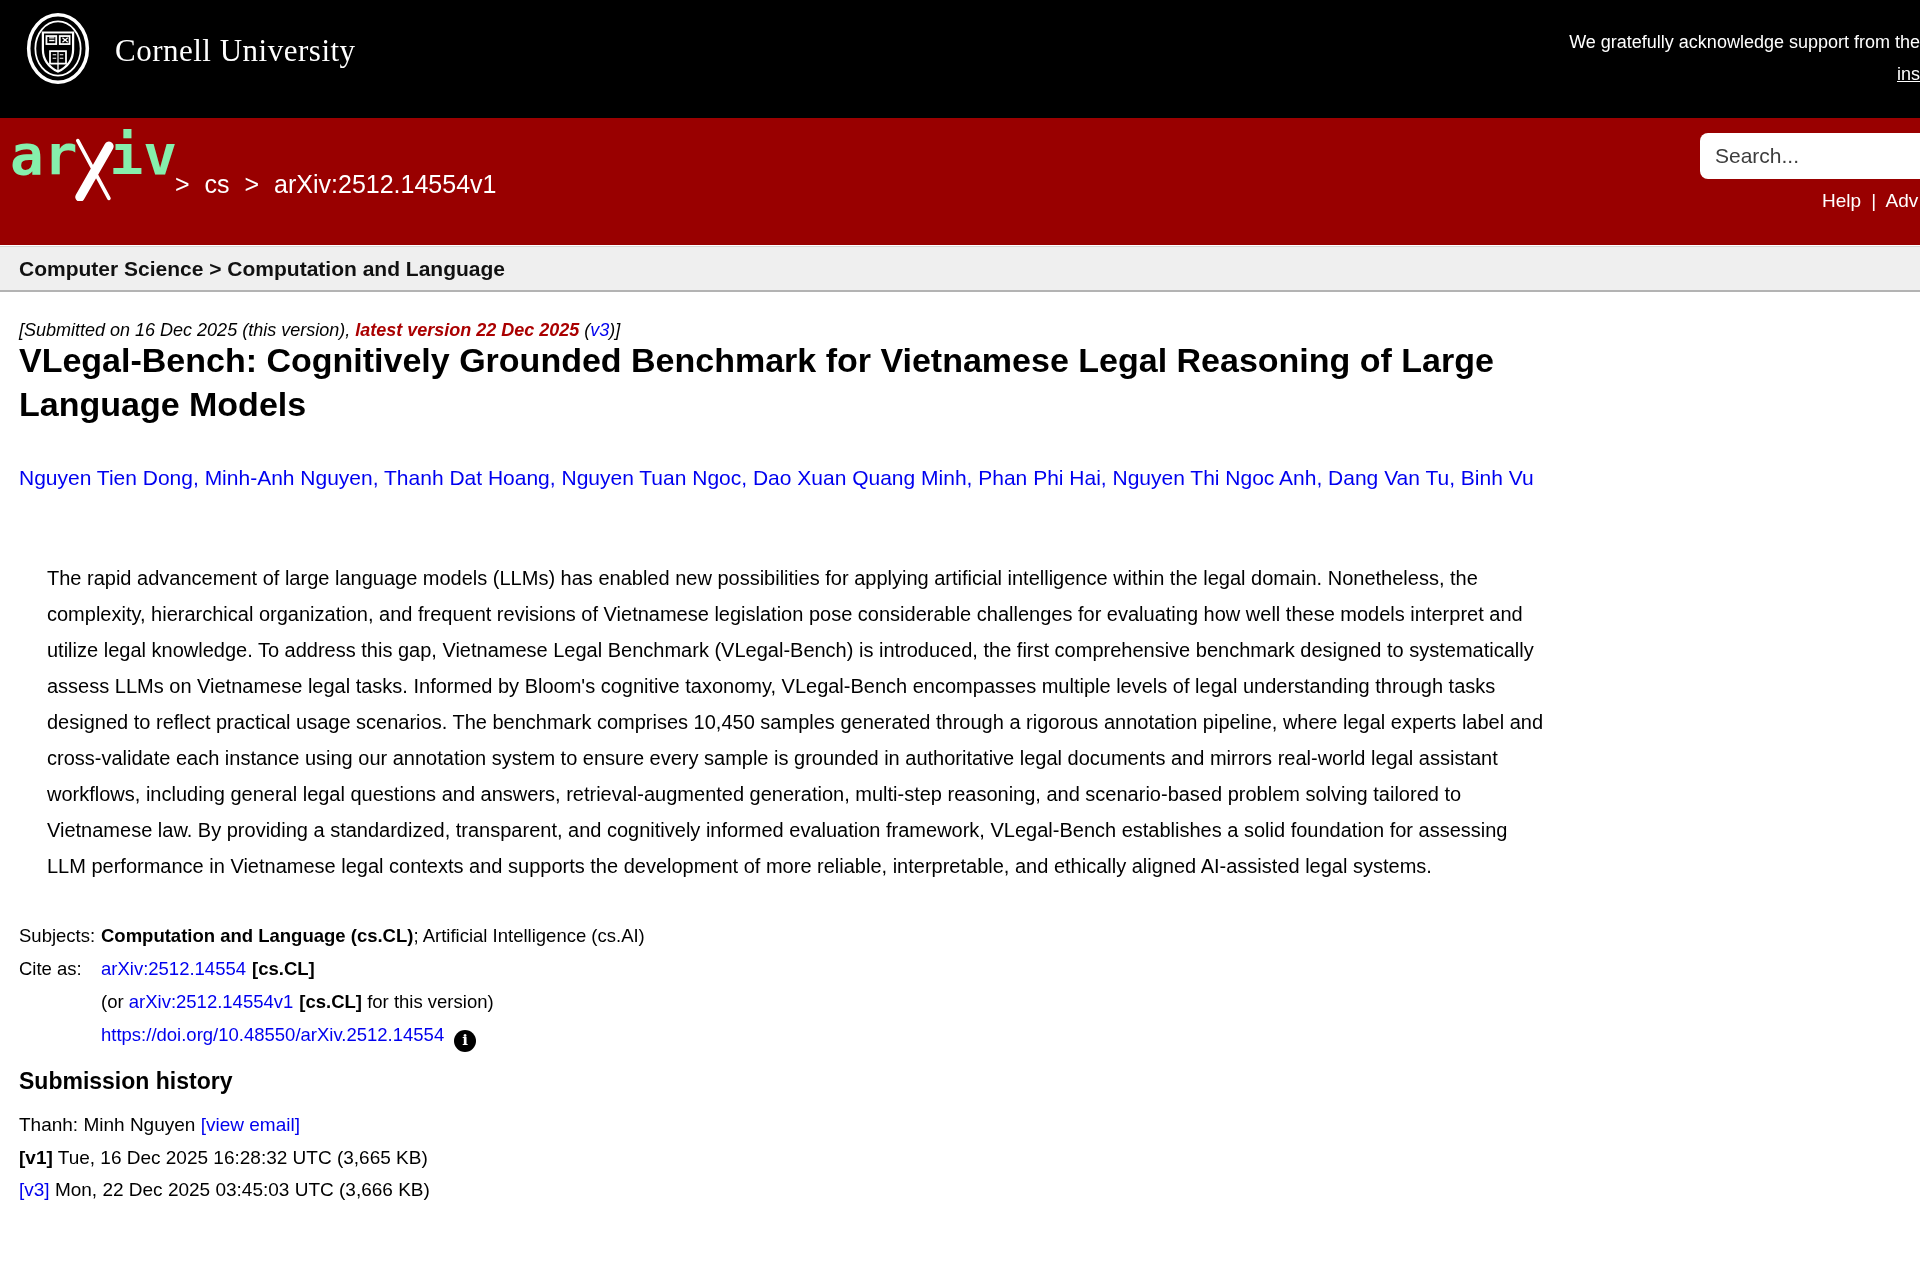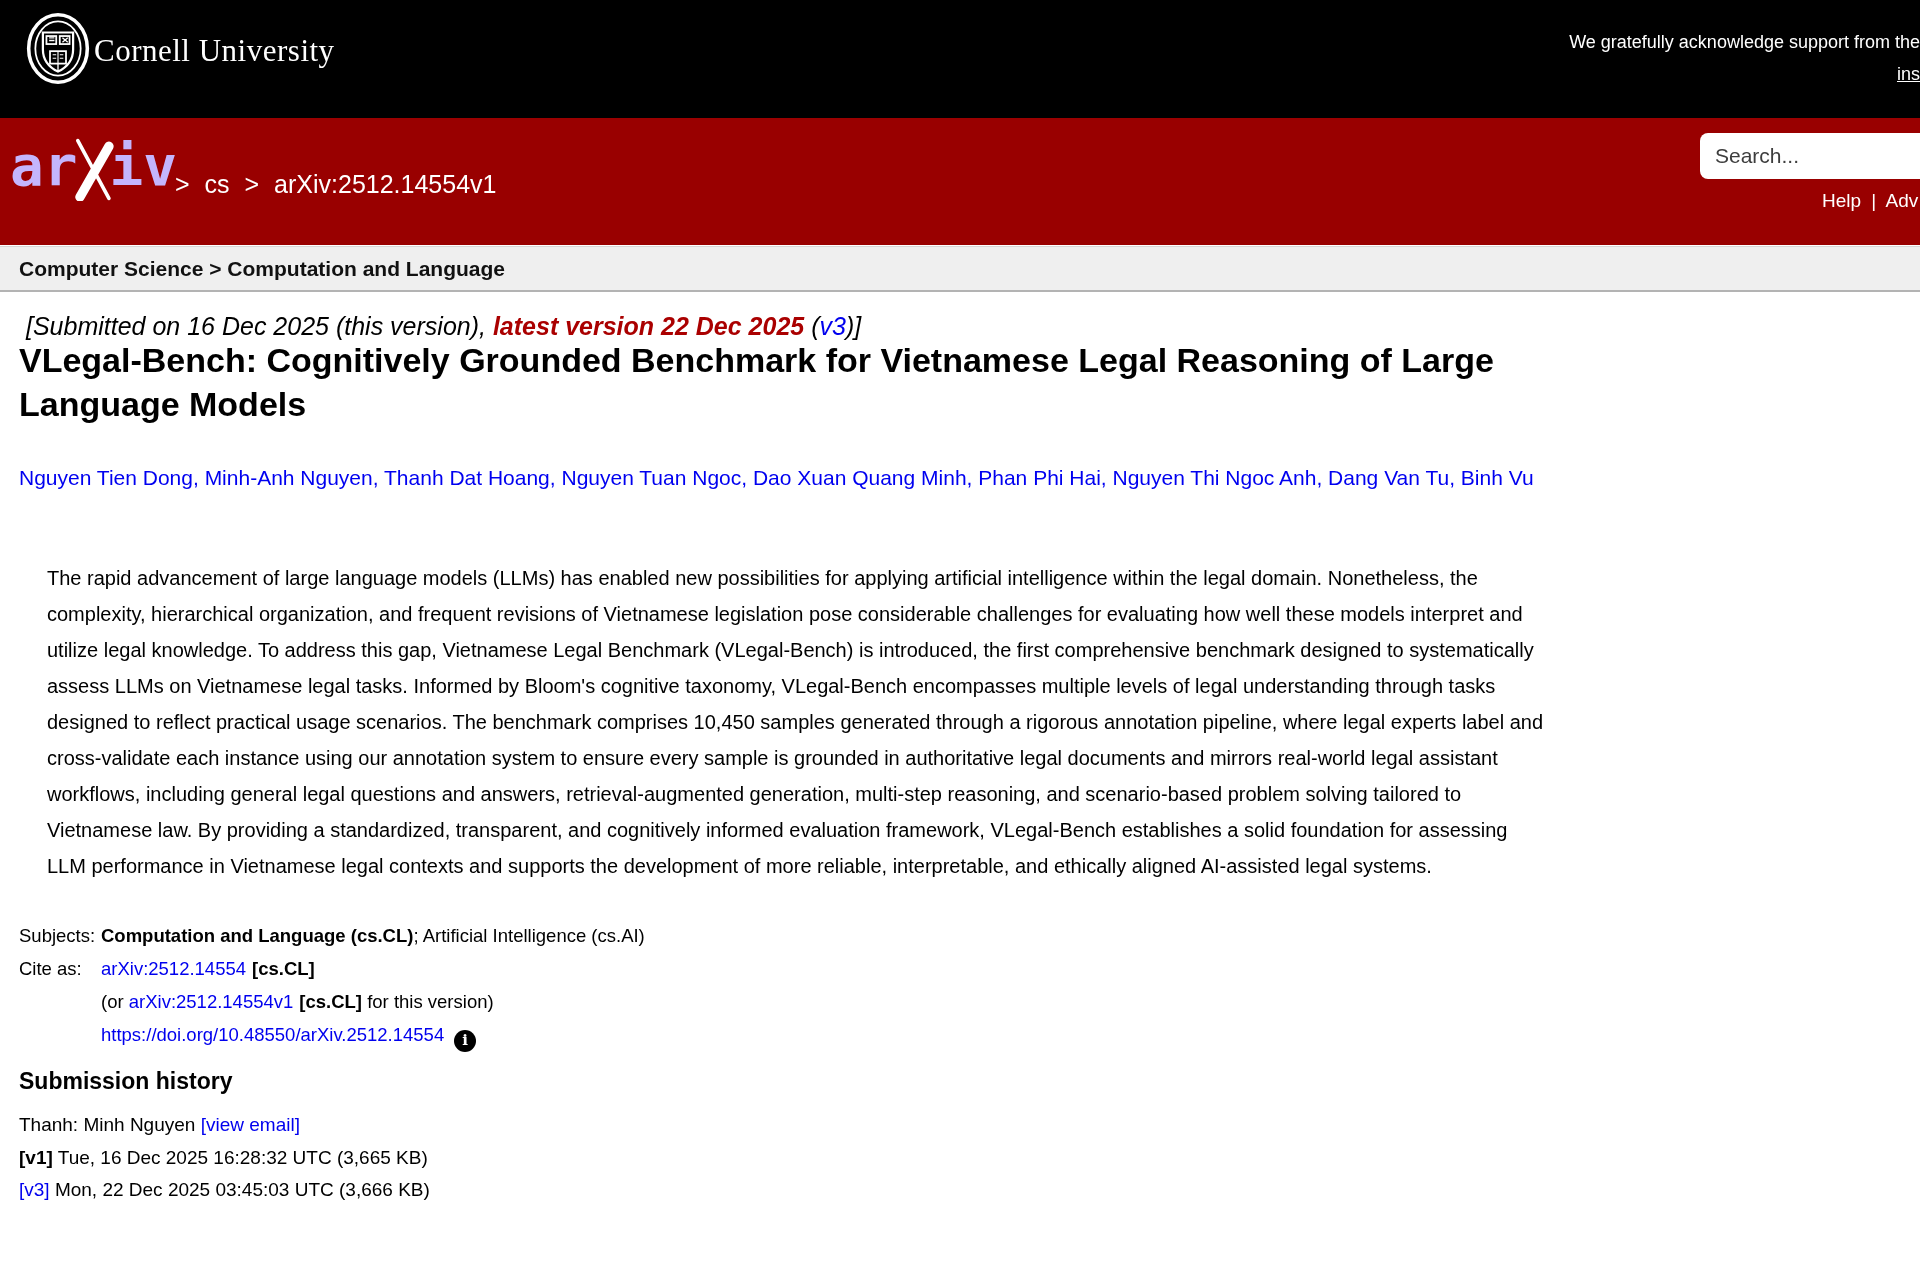--- a/index.html
+++ b/index.html
@@ -8,28 +8,28 @@
     position:relative;
     overflow:hidden;
     background:#ffffff;
     font-family:"Liberation Sans", sans-serif;
     color:#000;
   }
   a { text-decoration:none; }
 
   
   .black-header { position:absolute; top:0; left:0; width:1920px; height:118px; background:#000; }
-  .cornell { position:absolute; left:26px; top:12px; display:flex; align-items:center; gap:4px; }
+  .cornell { position:absolute; left:26px; top:12px; display:flex; align-items:center; gap:25px; }
   .cornell-wordmark { font-family:"Liberation Serif", serif; font-size:31px; color:#fff; letter-spacing:0.5px; }
   .ack { position:absolute; right:0; top:26px; text-align:right; color:#fff; font-size:18px; line-height:32px;margin-left:26px; }
   .ack a { color:#fff; text-decoration:underline; }
 
   
   .red-banner { position:absolute; top:118px; left:0; width:1920px; height:127px; background:#990000; }
-  .arxiv-logo { position:absolute; left:10px; top:14px; display:flex; align-items:center; color:#c4b5fd; }
+  .arxiv-logo { position:absolute; left:10px; top:14px; display:flex; align-items:flex-start; color:#86efac; }
   .logo-txt { font-family:"DejaVu Sans Mono", monospace; font-weight:bold; font-size:56px; line-height:0.82; }
   .logo-chi { margin:0 -5px; position:relative; top:6px; }
   .breadcrumb { position:absolute; left:167px; top:52px; color:#fff; font-size:25px; }
   .breadcrumb a { color:#fff; }
   .breadcrumb .sep { margin:0 8px; }
   .search-input {
     position:absolute; left:1700px; top:15px; width:250px; height:46px;
     border:none; border-radius:8px; background:#fff;
     font-family:"Liberation Sans", sans-serif; font-size:21px; padding:0 15px; color:#222;
   }
@@ -39,21 +39,21 @@
   .help-links .sep { margin:0 5px; }
 
   
   .subject-band {
     position:absolute; top:246px; left:0; width:1920px; height:46px;
     background:#efefef; border-top:1px solid #d6d6d6; border-bottom:2px solid #b3b3b3;
     font-size:21px; font-weight:bold; line-height:44px; padding-left:19px; color:#111;
   }
 
   
-  .dateline { position:absolute; top:312px; left:19px; font-size:25px; font-style:italic; color:#000;margin-left:7px; }
+  .dateline { position:absolute; top:320px; left:19px; font-size:18px; font-style:italic; color:#000; }
   .dateline .latest { color:#aa0000; font-weight:bold; }
   .dateline a { color:#0000ee; }
 
   .paper-title {
     position:absolute; top:338px; left:19px; width:1620px;
     font-size:34px; font-weight:bold; line-height:44px; color:#000;
   }
 
   .authors { position:absolute; top:458px; left:19px; width:1600px; font-size:21px; line-height:40px; color:#0000f0; }
   .authors a { color:#0000f0; }

